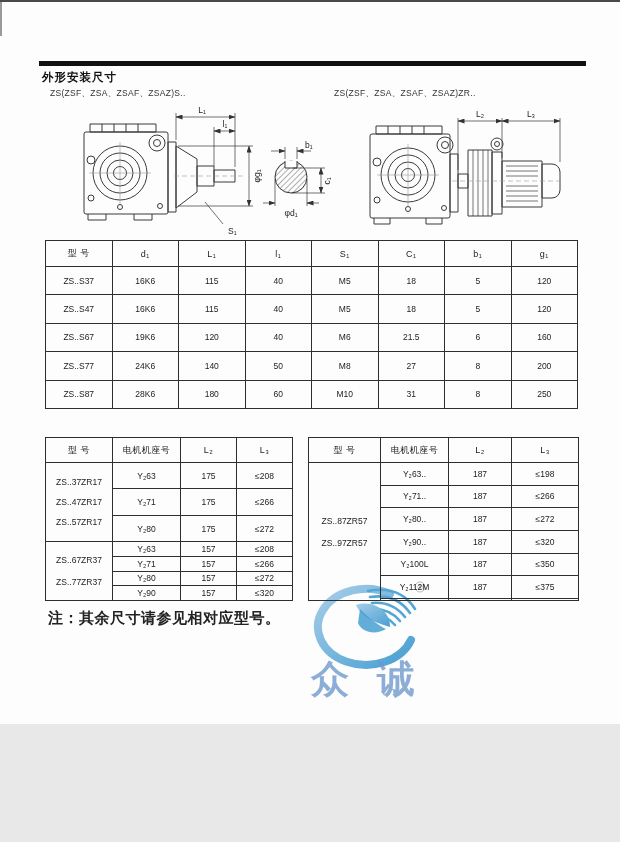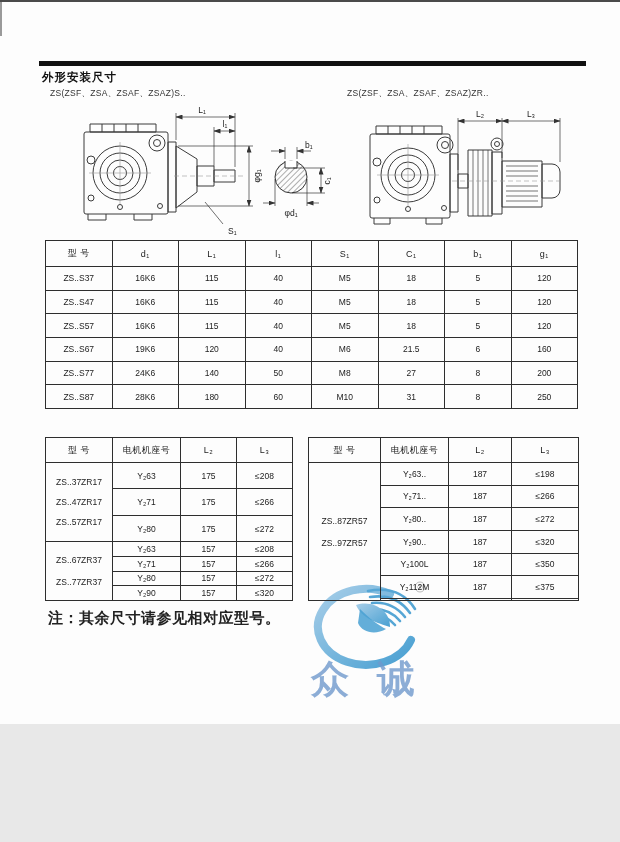--- a/index.html
+++ b/index.html
@@ -8,21 +8,21 @@
   .abs{position:absolute;}
   
   #top-edge{left:0;top:0;width:620px;height:2px;background:#4a4a4a;}
   #left-edge{left:0;top:2px;width:2px;height:34px;background:#9a9a9a;}
   #bottom-bar{left:26px;top:836px;width:594px;height:6px;background:#0d0d0d;}
   
   #top-rule{left:39px;top:61px;width:547px;height:5px;background:#111;}
   #page-title{left:42px;top:70px;font-size:11.5px;font-weight:bold;letter-spacing:1px;color:#111;}
   .variant{font-size:8.5px;color:#333;letter-spacing:.3px;}
   #variant-left{left:50px;top:88px;}
-  #variant-right{left:347px;top:88px;}
+  #variant-right{left:334px;top:88px;}
   
   svg{display:block;}
   .draw line,.draw path,.draw rect,.draw circle,.draw ellipse,.draw polyline{vector-effect:non-scaling-stroke;}
   .dimtxt{font-size:8.5px;fill:#222;font-family:"Liberation Sans","DejaVu Sans",sans-serif;}
   
   .tbl table{border-collapse:collapse;table-layout:fixed;width:100%;height:100%;}
   .tbl td{border:1px solid #2e2e2e;text-align:center;vertical-align:middle;
           font-size:8.5px;color:#1c1c1c;padding:0;overflow:hidden;}
   .tbl tr.hd td{font-size:9px;letter-spacing:.5px;}
   #table1{left:45px;top:240px;width:533px;height:169px;}
@@ -229,30 +229,20 @@
         <td>ZS..S47</td>
             <td>16K6</td>
             <td>115</td>
             <td>40</td>
             <td>M5</td>
             <td>18</td>
             <td>5</td>
             <td>120</td>
       </tr>
       <tr>
-        <td>ZS..S57</td>
-            <td>16K6</td>
-            <td>115</td>
-            <td>40</td>
-            <td>M5</td>
-            <td>18</td>
-            <td>5</td>
-            <td>120</td>
-      </tr>
-      <tr>
         <td>ZS..S67</td>
             <td>19K6</td>
             <td>120</td>
             <td>40</td>
             <td>M6</td>
             <td>21.5</td>
             <td>6</td>
             <td>160</td>
       </tr>
       <tr>

